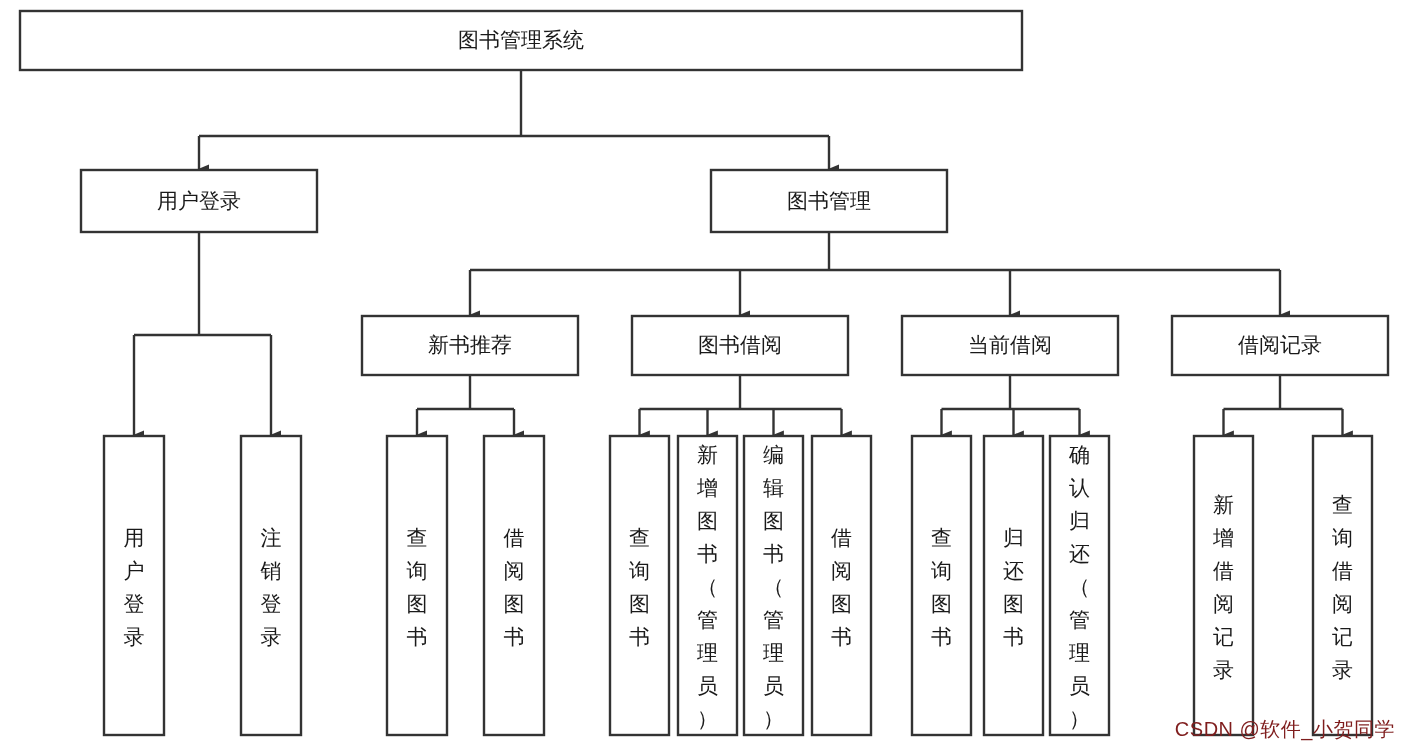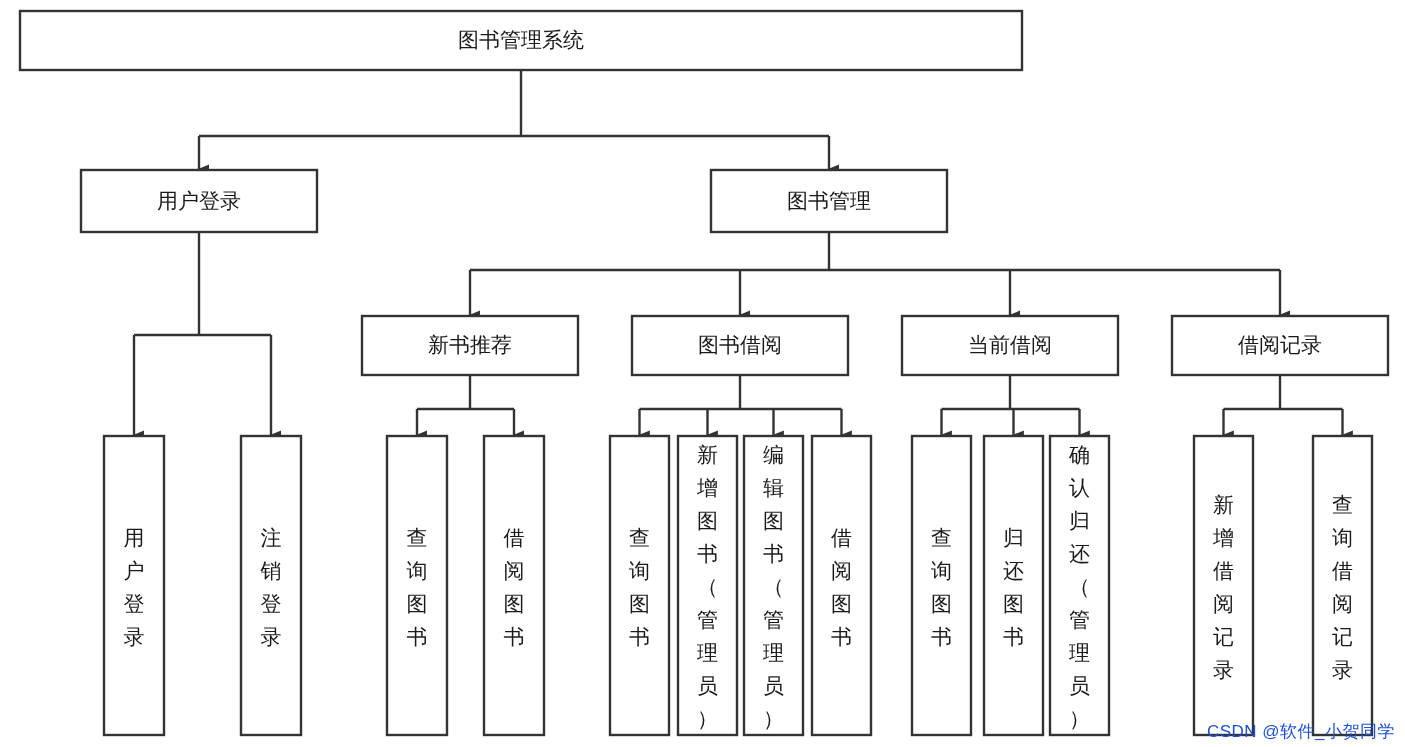--- a/index.html
+++ b/index.html
@@ -45,22 +45,22 @@
   .link {
     stroke: #333333;
     stroke-width: 2.4;
     fill: none;
   }
   .watermark {
     position: absolute;
     right: 10px;
     bottom: 4px;
     font-family: "Liberation Sans", "DejaVu Sans", sans-serif;
-    font-size: 17px;
-    color: #1d4ed8;
+    font-size: 20px;
+    color: #7f1d1d;
     letter-spacing: 0.5px;
     white-space: nowrap;
     user-select: none;
   }
 </style>
 </head>
 <body>
 
 <div id="stage">
   <svg id="diagram" viewBox="0 0 1405 747">

